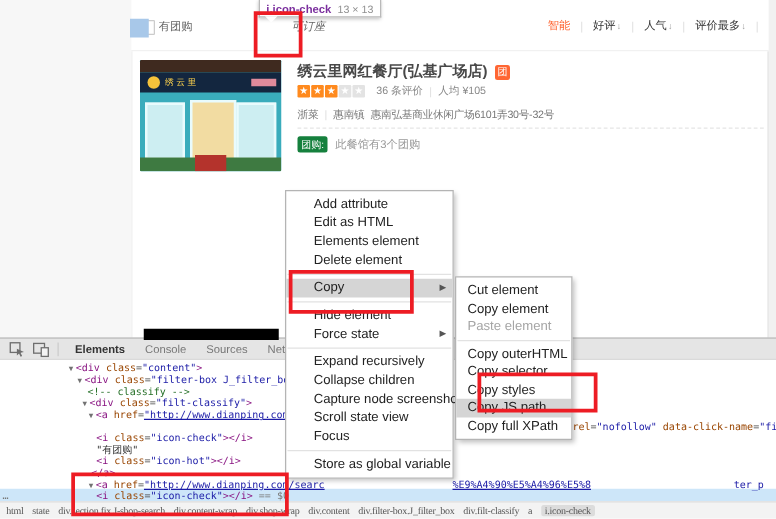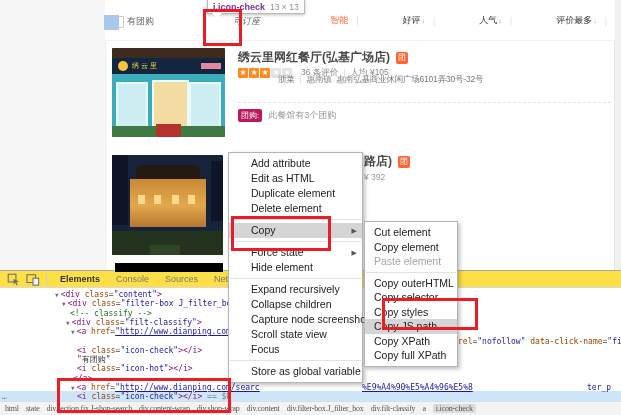--- a/index.html
+++ b/index.html
@@ -21,21 +21,21 @@
 
   
   .tooltip{position:absolute;left:207px;top:0;height:13px;background:#fff;border:1px solid #b9b9b9;border-top:none;
            box-shadow:0 1px 3px rgba(0,0,0,.25);display:flex;align-items:center;gap:5px;padding:0 5px;z-index:6;white-space:nowrap;}
   .tooltip .sel{font-size:9px;font-weight:bold;color:#7b2f9e;}
   .tooltip .dim{font-size:8.5px;color:#909090;}
   .tooltip-notch{position:absolute;left:212px;top:13px;width:0;height:0;border-left:5px solid transparent;
            border-right:5px solid transparent;border-top:5px solid #fff;z-index:6;}
 
   .sort-bar{position:absolute;right:14px;top:14px;display:flex;align-items:center;gap:8px;font-size:9px;color:#333;}
-  .sort-item{cursor:pointer;margin-left:36px;}
+  .sort-item{cursor:pointer;}
   .sort-item.active{color:#ff6633;}
   .sort-arrow{font-size:7px;color:#999;margin-left:1px;}
   .sort-sep{color:#e0e0e0;}
 
   .listing{position:absolute;left:105px;right:6px;}
   .listing1{top:48px;height:100px;}
   .listing2{top:152px;height:112px;}
   .photo{position:absolute;left:7px;overflow:hidden;border-radius:1px;}
   .photo1{top:0;width:113px;height:89px;background:#3aacbc;}
   .photo2{top:3px;width:111px;height:100px;background:#17223c;}
@@ -59,33 +59,33 @@
   .p2-path{position:absolute;left:38px;bottom:0;width:30px;height:10px;background:#2f4526;}
 
   .r-title{position:absolute;left:133px;top:1px;font-size:12px;font-weight:bold;color:#484848;white-space:nowrap;}
   .badge{display:inline-block;width:12px;height:12px;line-height:12px;text-align:center;background:#ff6633;color:#fff;
          font-size:8px;font-weight:normal;border-radius:2px;margin-left:6px;vertical-align:1px;}
   .r-review{position:absolute;left:133px;top:19px;display:flex;align-items:center;gap:5px;font-size:8.5px;color:#888;}
   .stars{display:flex;gap:1px;margin-right:4px;}
   .star{width:10px;height:10px;background:#e3e3e3;color:#fff;font-size:8px;line-height:10px;text-align:center;border-radius:1px;}
   .star.filled{background:#ff8a1e;}
   .pipe{color:#ddd;}
-  .r-addr{position:absolute;left:133px;top:26px;display:flex;gap:5px;font-size:8.5px;color:#777;white-space:nowrap;letter-spacing:-0.2px;margin-left:40px;}
+  .r-addr{position:absolute;left:133px;top:38px;display:flex;gap:5px;font-size:8.5px;color:#777;white-space:nowrap;letter-spacing:-0.2px;}
   .r-dash{position:absolute;left:133px;right:4px;top:54px;border-top:1px dashed #e5e5e5;}
   .r-deal{position:absolute;left:133px;top:61px;display:flex;align-items:center;gap:6px;}
-  .deal-badge{background:#be185d;color:#fff;font-size:8px;padding:1px 3px;border-radius:2px;}
+  .deal-badge{background:#15803d;color:#fff;font-size:8px;padding:1px 3px;border-radius:2px;}
   .deal-text{font-size:9px;color:#999;}
   .r2-title{position:absolute;left:259px;top:1px;font-size:12px;font-weight:bold;color:#484848;white-space:nowrap;}
   .r2-price{position:absolute;left:259px;top:20px;font-size:8.5px;color:#999;}
 
   .black-bar{position:absolute;left:115px;top:263px;width:108px;height:9px;background:#000;z-index:3;}
 
   
   .devtools{position:absolute;left:0;right:0;bottom:0;height:144px;background:#fff;border-top:1px solid #a8a8a8;z-index:1;}
-  .dt-tabbar{position:absolute;left:0;right:0;top:0;height:16px;background:#fde047;border-bottom:1px solid #dadada;
+  .dt-tabbar{position:absolute;left:0;right:0;top:0;height:16px;background:#e5e5e5;border-bottom:1px solid #dadada;
              display:flex;align-items:center;}
   .dt-icon{width:14px;height:13px;margin-left:6px;display:flex;align-items:center;justify-content:center;cursor:pointer;}
   .dt-sep{width:1px;height:11px;background:#ccc;margin:0 5px 0 6px;}
   .dt-tab{font-size:9px;color:#777;padding:0 8px;line-height:15px;cursor:pointer;white-space:nowrap;}
   .dt-tab.active{color:#333;font-weight:bold;}
   .code{position:absolute;left:0;right:0;top:17px;height:113px;overflow:hidden;font-family:"DejaVu Sans Mono",monospace;font-size:8px;}
   .code-line{position:absolute;white-space:nowrap;line-height:9px;}
   .tk-arw{color:#727272;font-size:6px;margin-right:2px;}
   .tk-tag{color:#881280;}
   .tk-att{color:#994500;}
@@ -186,38 +186,20 @@
         <span>惠南镇</span>
         <span>惠南弘基商业休闲广场6101弄30号-32号</span>
       </div>
       <div class="r-dash"></div>
       <div class="r-deal">
         <span class="deal-badge">团购:</span>
         <span class="deal-text">此餐馆有3个团购</span>
       </div>
     </div>
 
-    <div class="listing listing2">
-      <div class="photo photo2">
-        <div class="p2-treeL"></div>
-        <div class="p2-treeR"></div>
-        <div class="p2-roof"></div>
-        <div class="p2-bld"></div>
-        <div class="p2-w1"></div>
-        <div class="p2-w2"></div>
-        <div class="p2-w3"></div>
-        <div class="p2-w4"></div>
-        <div class="p2-lawn"></div>
-        <div class="p2-path"></div>
-      </div>
-      <div class="r2-title">
-        <span>路店)</span><span class="badge">团</span>
-      </div>
-      <div class="r2-price">¥ 392</div>
-    </div>
   </div>
 
   <div class="hl-icon"></div>
 
   <div class="tooltip">
     <span class="sel">i.icon-check</span>
     <span class="dim">13 × 13</span>
   </div>
   <div class="tooltip-notch"></div>
 
@@ -274,47 +256,46 @@
         <span class="crumb">div.filter-box.J_filter_box</span>
         <span class="crumb">div.filt-classify</span>
         <span class="crumb">a</span>
         <span class="crumb sel">i.icon-check</span>
       </div>
   </div>
 
   <div class="menu ctx">
       <div class="menu-item">Add attribute</div>
       <div class="menu-item">Edit as HTML</div>
-      <div class="menu-item">Duplicate element</div>
+      <div class="menu-item">Elements element</div>
       <div class="menu-item">Delete element</div>
       <div class="menu-sep"></div>
       <div class="menu-item hl">Copy<span class="sub-arrow">▶</span></div>
       <div class="menu-sep"></div>
+      <div class="menu-item">Hide element</div>
       <div class="menu-item">Force state<span class="sub-arrow">▶</span></div>
-      <div class="menu-item">Hide element</div>
       <div class="menu-sep"></div>
       <div class="menu-item">Expand recursively</div>
       <div class="menu-item">Collapse children</div>
       <div class="menu-item">Capture node screenshot</div>
       <div class="menu-item">Scroll state view</div>
       <div class="menu-item">Focus</div>
       <div class="menu-sep"></div>
       <div class="menu-item">Store as global variable</div>
     </div>
 
   <div class="menu sub">
       <div class="menu-item">Cut element</div>
       <div class="menu-item">Copy element</div>
       <div class="menu-item dis">Paste element</div>
       <div class="menu-sep"></div>
       <div class="menu-item">Copy outerHTML</div>
       <div class="menu-item">Copy selector</div>
       <div class="menu-item">Copy styles</div>
       <div class="menu-item hl">Copy JS path</div>
-      <div class="menu-item">Copy XPath</div>
       <div class="menu-item">Copy full XPath</div>
     </div>
 
 
   <div class="ann ann1"></div>
   <div class="ann ann2"></div>
   <div class="ann ann3"></div>
   <div class="ann ann4"></div>
 
 </div>

